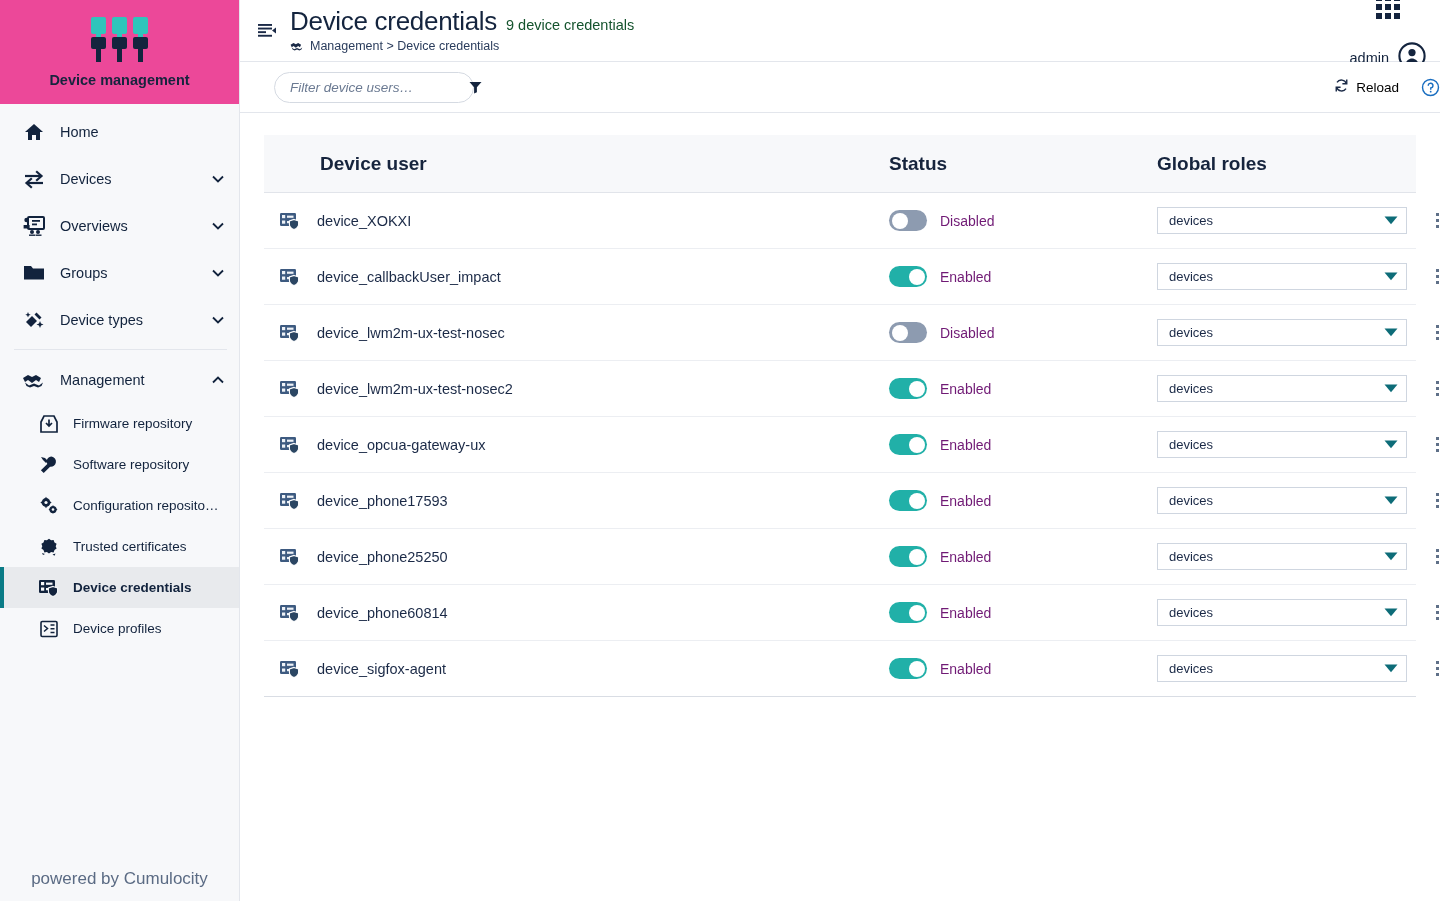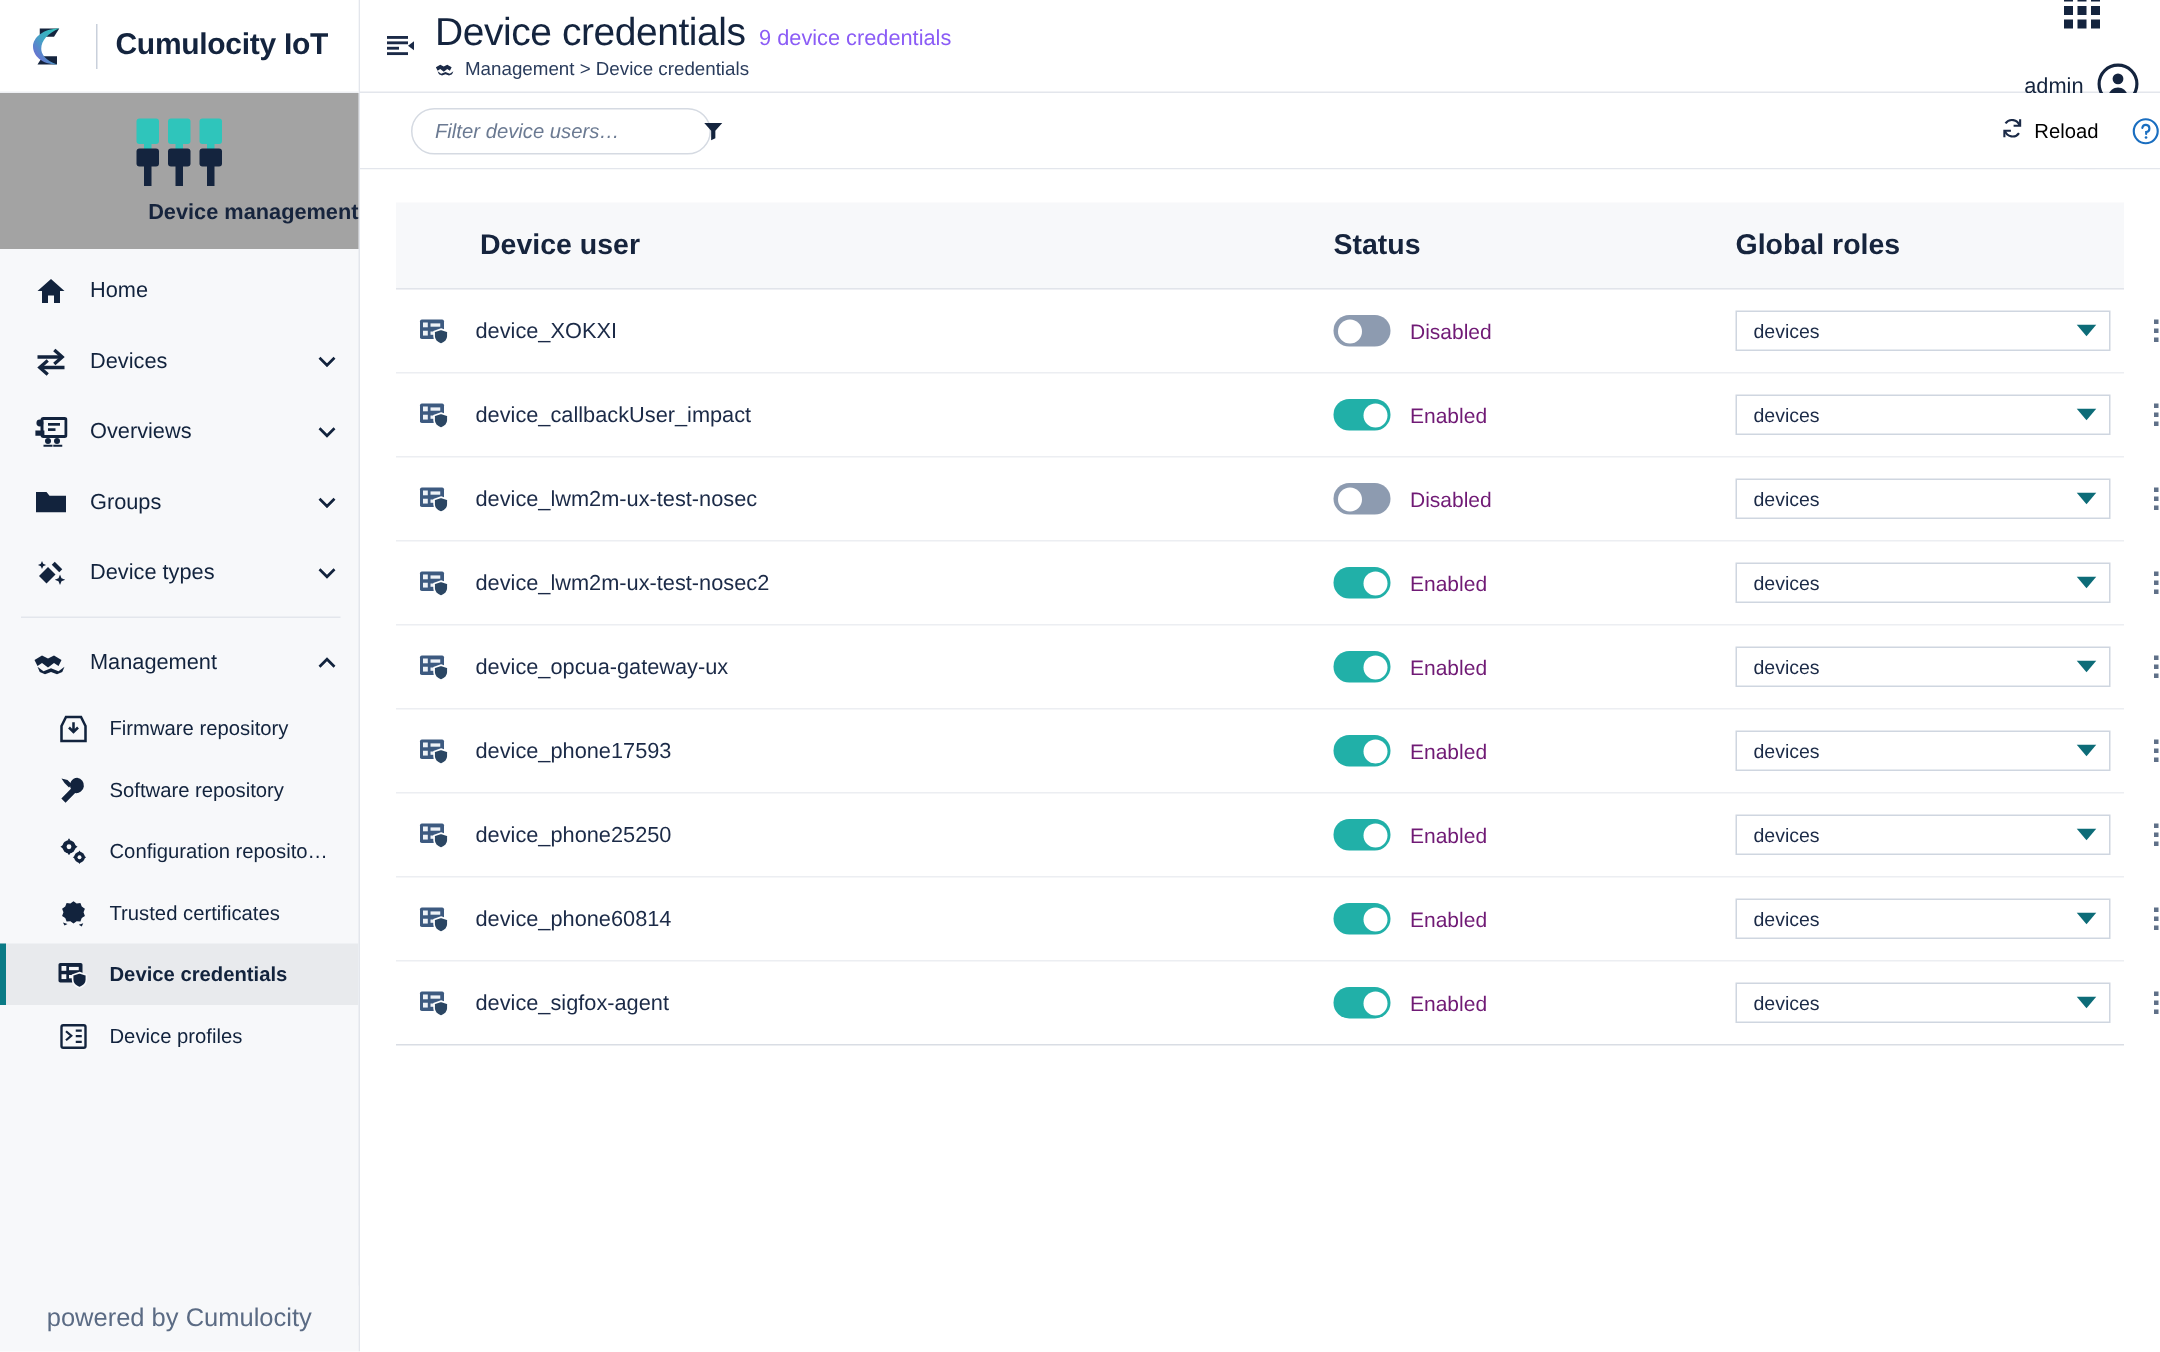--- a/index.html
+++ b/index.html
@@ -27,22 +27,22 @@
     background: #ffffff;
     border-bottom: 1px solid #eef0f4;
   }
   .brand-logo { width: 36px; height: 36px; flex: 0 0 36px; }
   .brand-divider { width: 1px; height: 30px; background: #c9d0db; }
   .brand-title {
     font-size: 20px; font-weight: bold; letter-spacing: -0.2px;
     color: #14243e;
   }
   .app-badge {
-    padding: 14px 0 16px; text-align: right;
-    background: #a3a3a3;
+    padding: 14px 0 16px; text-align: center;
+    background: #ec4899;
   }
   .app-badge-icon { height: 52px; display:flex; align-items:center; justify-content:center; }
   .app-badge-label {
     margin-top: 6px; font-size: 14.5px; font-weight: bold; color: #16243d;
   }
 
   .nav { flex: 1 1 auto; overflow: hidden; padding-top: 4px; }
   .nav-item {
     display: flex; align-items: center;
     height: 47px; padding-left: 18px; padding-right: 14px;
@@ -80,21 +80,21 @@
   #main { flex: 1 1 auto; height: 901px; display: flex; flex-direction: column; background:#ffffff;}
   .topbar {
     height: 62px; flex: 0 0 62px; display: flex; align-items: center;
     border-bottom: 1px solid #e3e6ec; background: #fff;
     padding-left: 12px; padding-right: 14px;
   }
   .collapse-left-btn { width: 30px; display:flex; align-items:center; justify-content:center; cursor:pointer; color:#1b2a47; }
   .title-wrap { margin-left: 8px; flex: 1 1 auto; }
   .title-row { display: flex; align-items: baseline; gap: 9px; }
   .page-title { font-size: 26px; font-weight: normal; color:#14243e; letter-spacing: -0.3px; line-height: 1.05;}
-  .page-count { font-size: 14.5px; color:#8b5cf6; }
+  .page-count { font-size: 14.5px; color:#14532d; }
   .breadcrumb { display: flex; align-items: center; gap: 6px; margin-top: 4px; font-size: 12.5px; color: #2a3c5c; }
   .bc-icon { display:flex; align-items:center; color:#1b2a47;}
   .topbar-actions { display: flex; align-items: center; gap: 22px; flex-direction: column; }
   .icon-btn { cursor: pointer; display:flex; align-items:center; justify-content:center; color:#14243e; }
   .user-chip { display:flex; align-items:center; gap:9px; cursor:pointer; }
   .user-name { font-size: 14.5px; color:#14243e; }
 
   .actionbar {
     height: 51px; flex: 0 0 51px; display:flex; align-items:center;
     background:#fff; border-bottom: 1px solid #e3e6ec;
@@ -166,38 +166,20 @@
   .kebab { cursor:pointer; display:flex; flex-direction:column; gap:3px; align-items:center; padding: 6px 10px; }
   .kebab i { width: 3px; height: 3px; background:#5f7088; display:block; border-radius:0; }
 </style>
 </head>
 <body>
 
 <div id="app">
 
   <aside id="sidebar">
 
-    <div class="brand">
-      <span class="brand-logo">
-        <svg width="36" height="36" viewBox="0 0 36 36">
-          <defs>
-            <linearGradient id="gS" x1="0" y1="1" x2="1" y2="0">
-              <stop offset="0%" stop-color="#7b5ad6"></stop>
-              <stop offset="55%" stop-color="#3fa8c4"></stop>
-              <stop offset="100%" stop-color="#2fc5bb"></stop>
-            </linearGradient>
-          </defs>
-          <path d="M23.5 6 H10.5 V11.5 H20 Z" fill="#14243e"></path>
-          <path d="M9 30 H22 V24.5 H12.5 Z" fill="#14243e"></path>
-          <path d="M23.5 6 C13 6 6 12 6 18 C6 24 12 30 22 30 C14 27 11.5 23 11.5 19.5 C11.5 14 16 9 23.5 6 Z" fill="url(#gS)"></path>
-        </svg>
-      </span>
-      <span class="brand-divider"></span>
-      <span class="brand-title">Cumulocity IoT</span>
-    </div>
 
     <div class="app-badge">
       <div class="app-badge-icon">
         <svg width="66" height="50" viewBox="0 0 66 50">
           <g fill="#2fc5bb">
             <rect x="4" y="2" width="15" height="17" rx="2"></rect>
             <rect x="25" y="2" width="15" height="17" rx="2"></rect>
             <rect x="46" y="2" width="15" height="17" rx="2"></rect>
             <rect x="9" y="17" width="5" height="6"></rect>
             <rect x="30" y="17" width="5" height="6"></rect>

